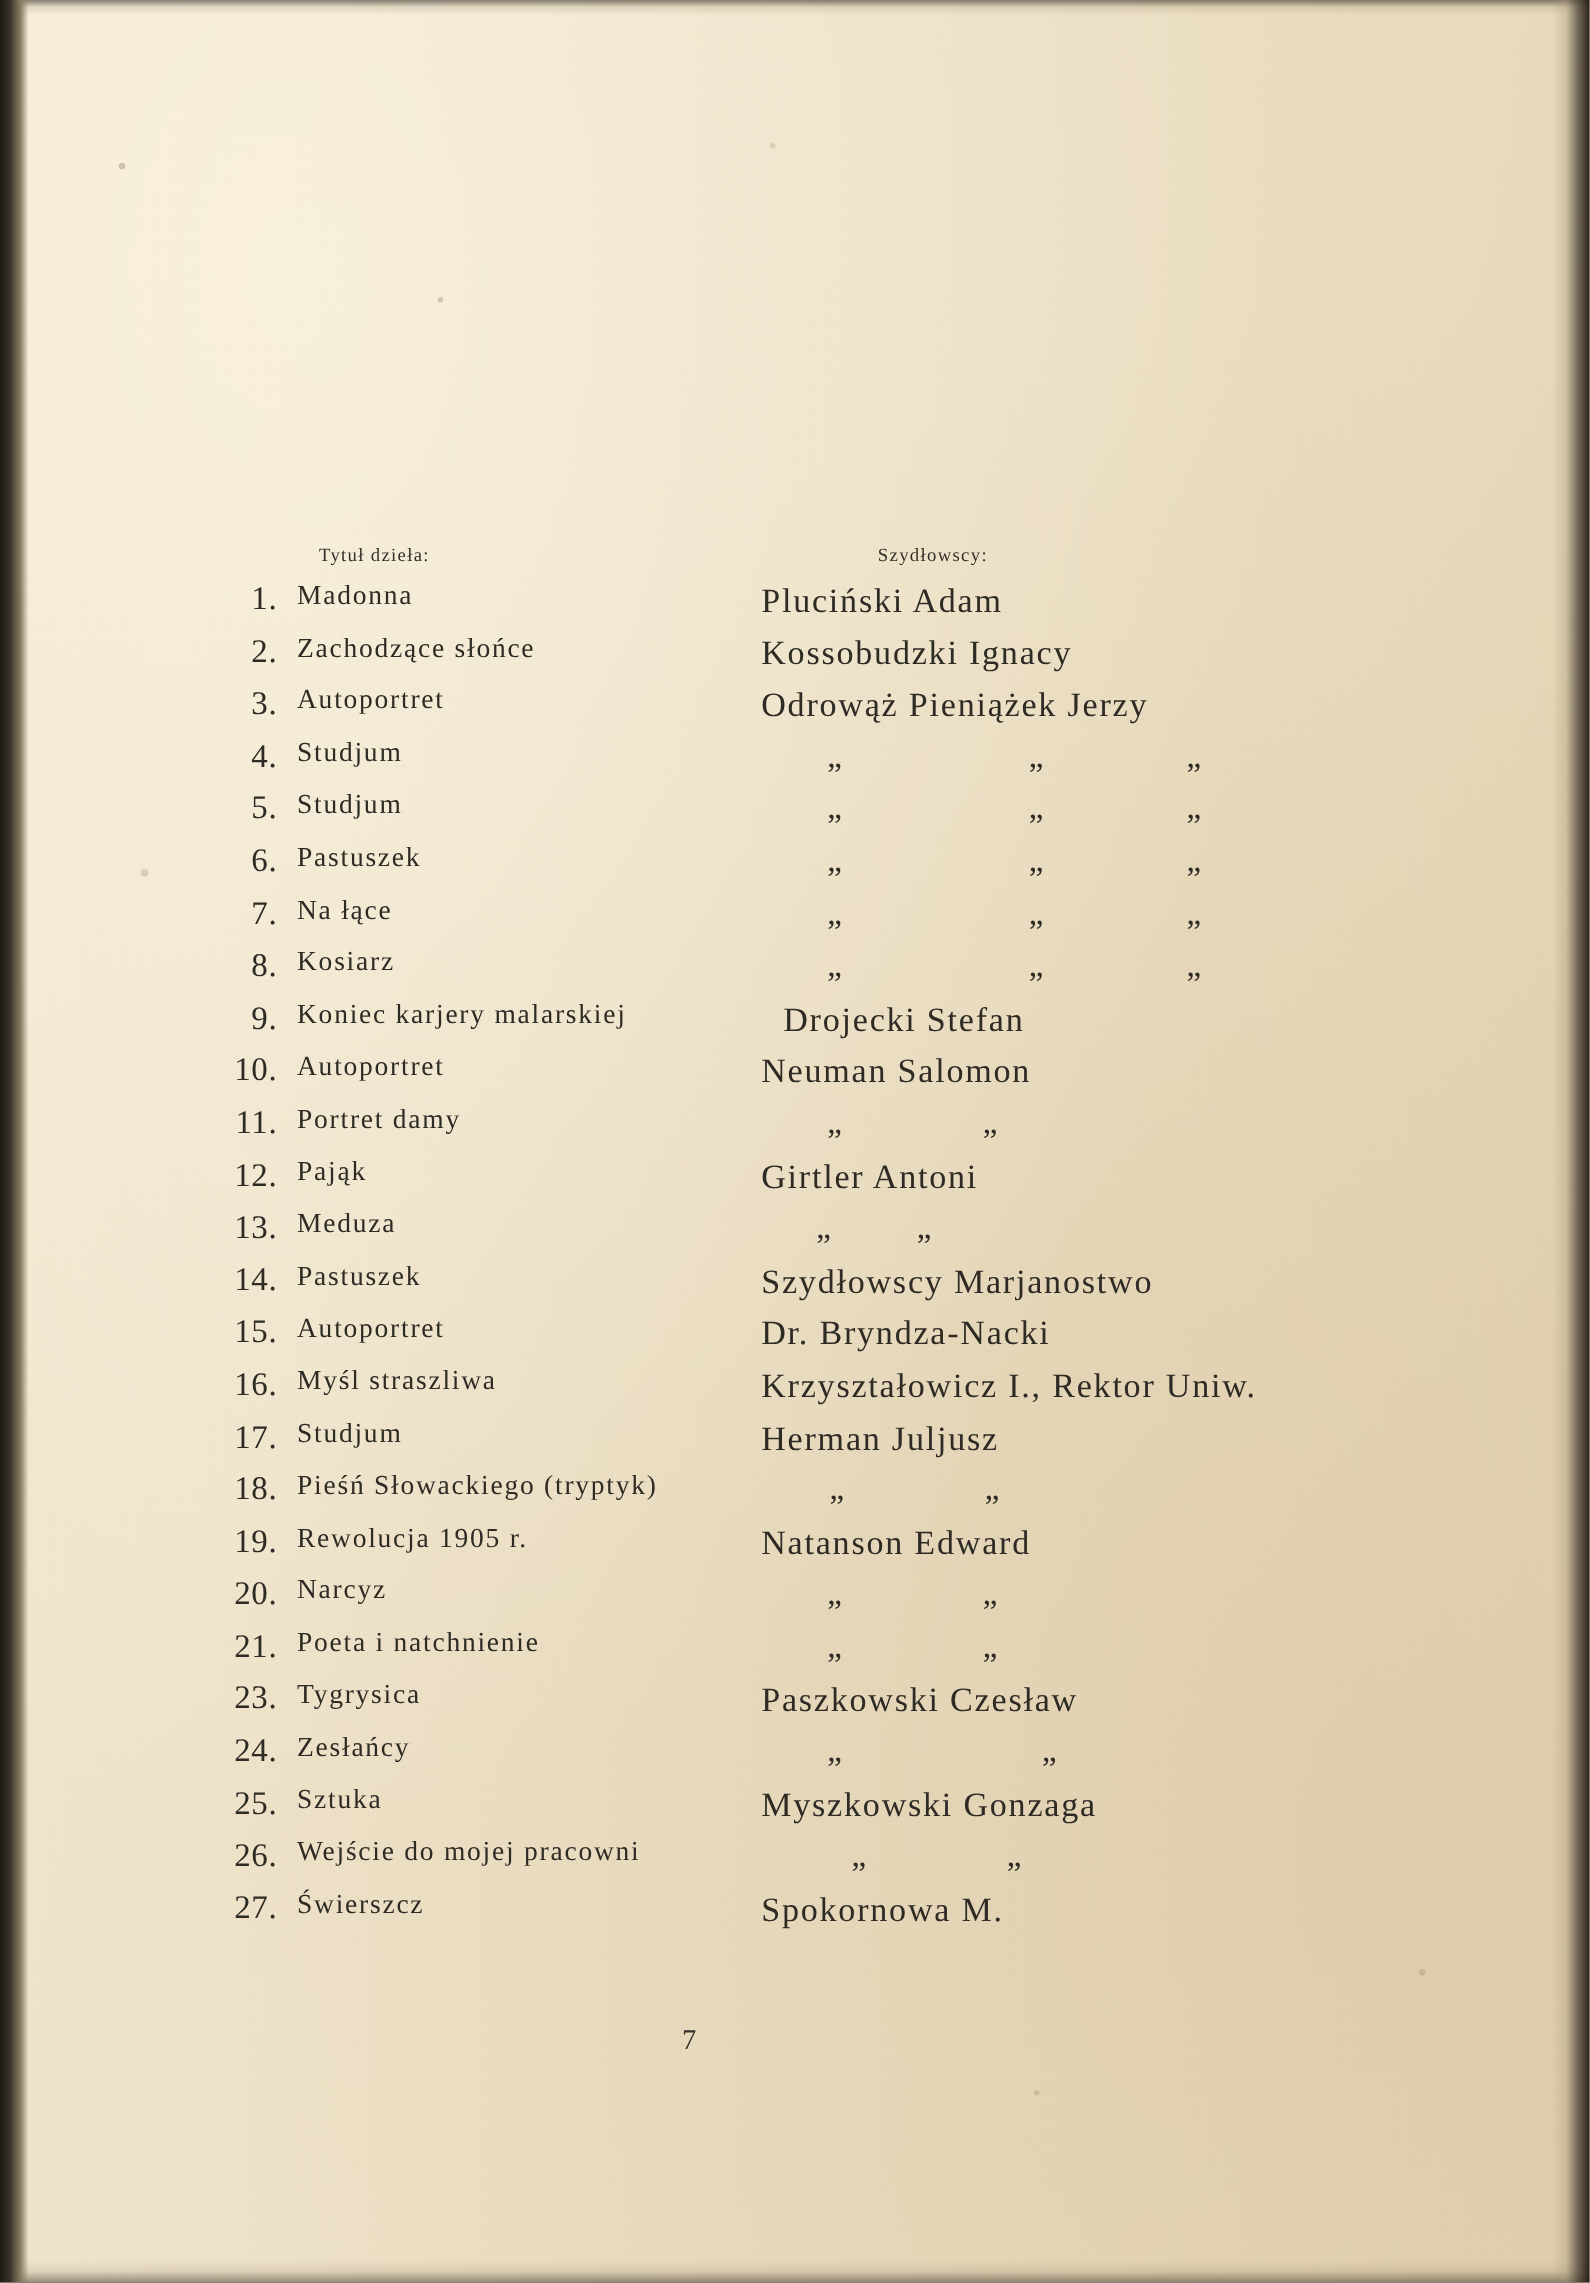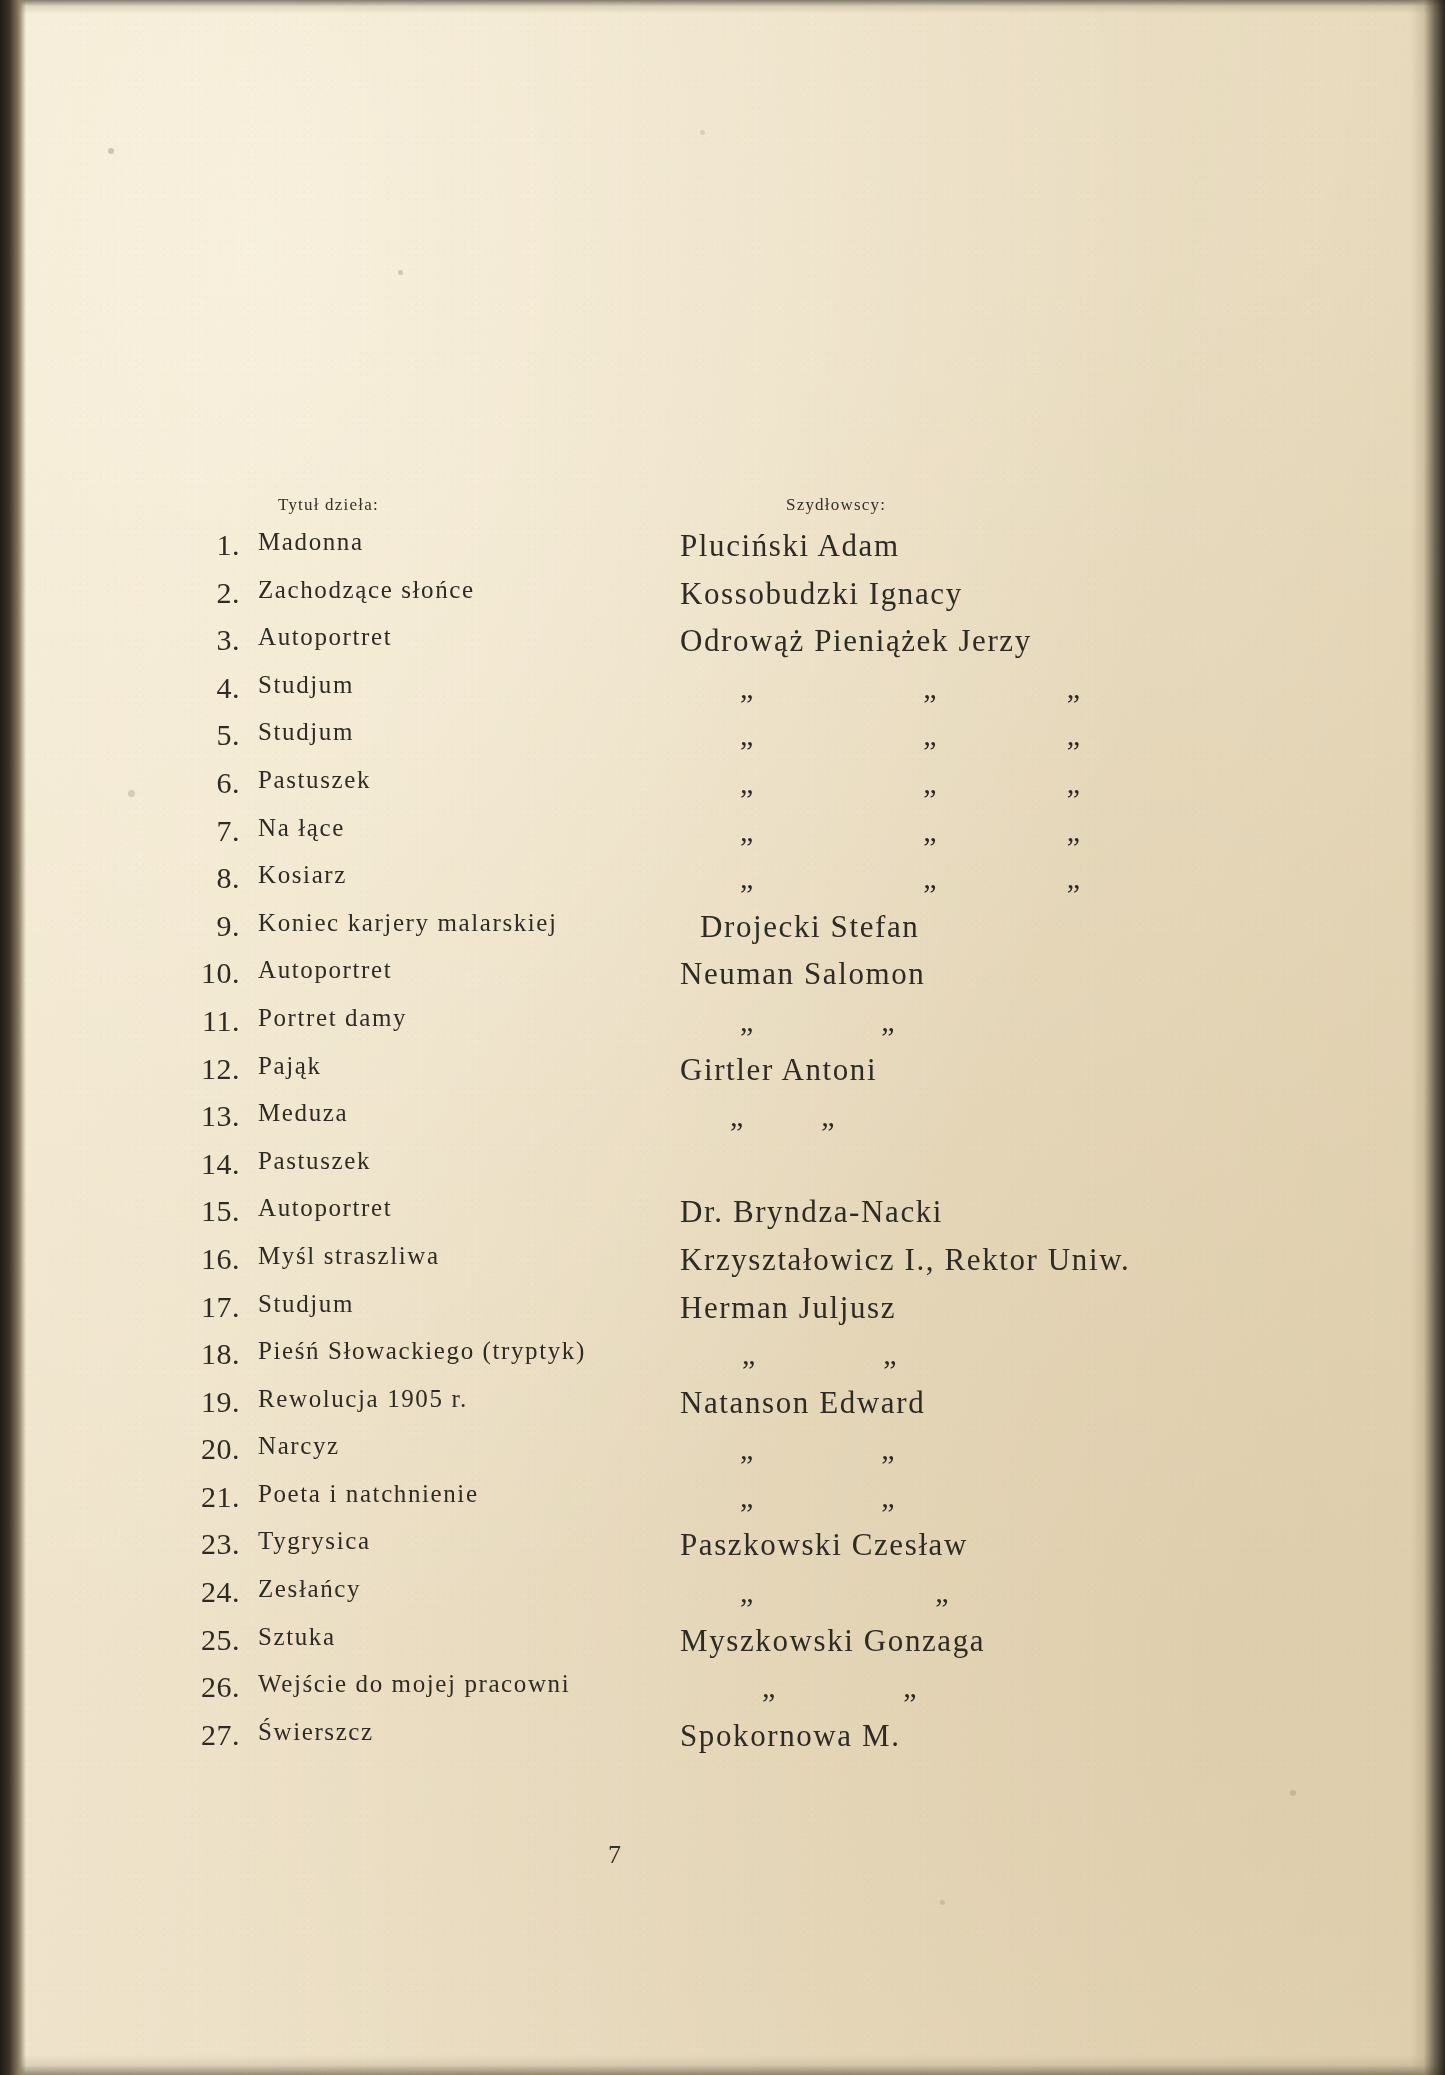--- a/index.html
+++ b/index.html
@@ -68,21 +68,21 @@
   }
   
   .spot {
     position: absolute;
     border-radius: 50%;
     pointer-events: none;
   }
 
   .content {
     position: absolute;
-    left: 0; top: 0;
+    left: 12px; top: 0;
     width: 1230px; height: 2075px;
   }
 
   .col-headers {
     position: absolute;
     left: 0; top: 495px;
     width: 100%;
     color: #33302a;
     font-size: 17px;
     letter-spacing: 1.2px;
@@ -229,20 +229,21 @@
           <div class="owner">Girtler  Antoni</div>
         </div>
         <div class="row">
           <div class="num">13.</div>
           <div class="title">Meduza</div>
           <div class="owner ditto" style="left: 730px;"><span style="margin-left: 0px;">„</span><span style="margin-left: 78px;">„</span></div>
         </div>
         <div class="row">
           <div class="num">14.</div>
           <div class="title">Pastuszek</div>
+          <div class="owner">Szydłowscy  Marjanostwo</div>
         </div>
         <div class="row">
           <div class="num">15.</div>
           <div class="title">Autoportret</div>
           <div class="owner">Dr.  Bryndza-Nacki</div>
         </div>
         <div class="row">
           <div class="num">16.</div>
           <div class="title">Myśl straszliwa</div>
           <div class="owner">Krzyształowicz I., Rektor Uniw.</div>

